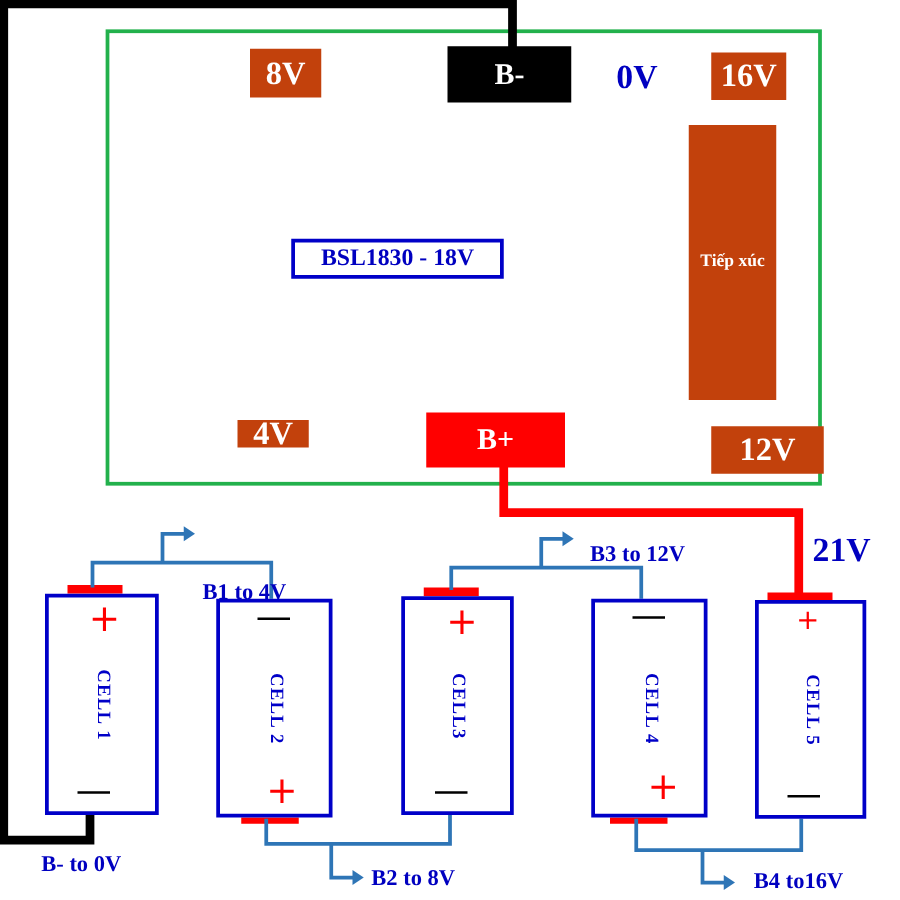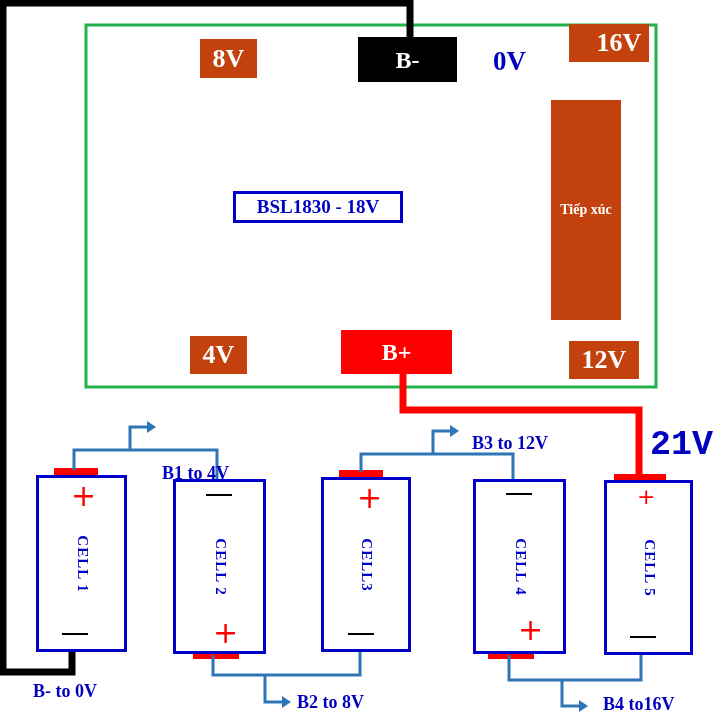--- a/index.html
+++ b/index.html
@@ -42,34 +42,34 @@
   </g>
   <g fill="#2e75b6">
     <polygon points="147,421 156,427 147,433"></polygon>
     <polygon points="282,696 291,702 282,708"></polygon>
     <polygon points="450,425 459,431 450,437"></polygon>
     <polygon points="579,700 588,706 579,712"></polygon>
   </g>
 </svg>
 
 <div class="abs pad" style="left:200px;top:39px;width:57px;height:39px;">8V</div>
-<div class="abs pad" style="left:569px;top:24px;width:60px;height:38px;padding-left:20px;">16V</div>
-<div class="abs pad" style="left:190px;top:336px;width:57px;height:38px;">4V</div>
-<div class="abs pad" style="left:569px;top:341px;width:70px;height:38px;">12V</div>
+<div class="abs pad" style="left:569px;top:42px;width:60px;height:38px;">16V</div>
+<div class="abs pad" style="left:190px;top:336px;width:57px;height:22px;">4V</div>
+<div class="abs pad" style="left:569px;top:341px;width:90px;height:38px;">12V</div>
 
 <div class="abs pad" style="left:358px;top:37px;width:99px;height:45px;background:#000;font-size:24px;">B-</div>
 <div class="abs label-blue" style="left:493px;top:46px;font-size:27px;">0V</div>
 
 <div class="abs pad" style="left:341px;top:330px;width:111px;height:44px;background:#ff0000;font-size:24px;">B+</div>
 
 <div class="abs pad" style="left:551px;top:100px;width:70px;height:220px;font-size:14px;text-align:center;padding:0 4px;box-sizing:border-box;line-height:1.6;">Tiếp xúc</div>
 
 <div class="abs label-blue" style="left:233px;top:191px;width:170px;height:32px;border:3px solid #0000c8;box-sizing:border-box;font-size:19px;display:flex;align-items:center;justify-content:center;">BSL1830 - 18V</div>
 
-<div class="abs label-blue" style="left:650px;top:425px;font-size:35px;font-family:Liberation Mono, monospace;">21V</div>
+<div class="abs label-blue" style="left:650px;top:425px;font-size:27px;">21V</div>
 
 <div class="cell" style="left:36px;top:475px;width:91px;height:177px;">
   <span class="plus" style="left:32px;top:3px;">+</span>
   <span class="cell-name">CELL 1</span>
   <span class="minus" style="left:23px;bottom:14px;"></span>
 </div>
 <div class="cell" style="left:173px;top:479px;width:93px;height:175px;">
   <span class="minus" style="left:30px;top:12px;"></span>
   <span class="cell-name">CELL 2</span>
   <span class="plus" style="left:37px;bottom:3px;">+</span>

